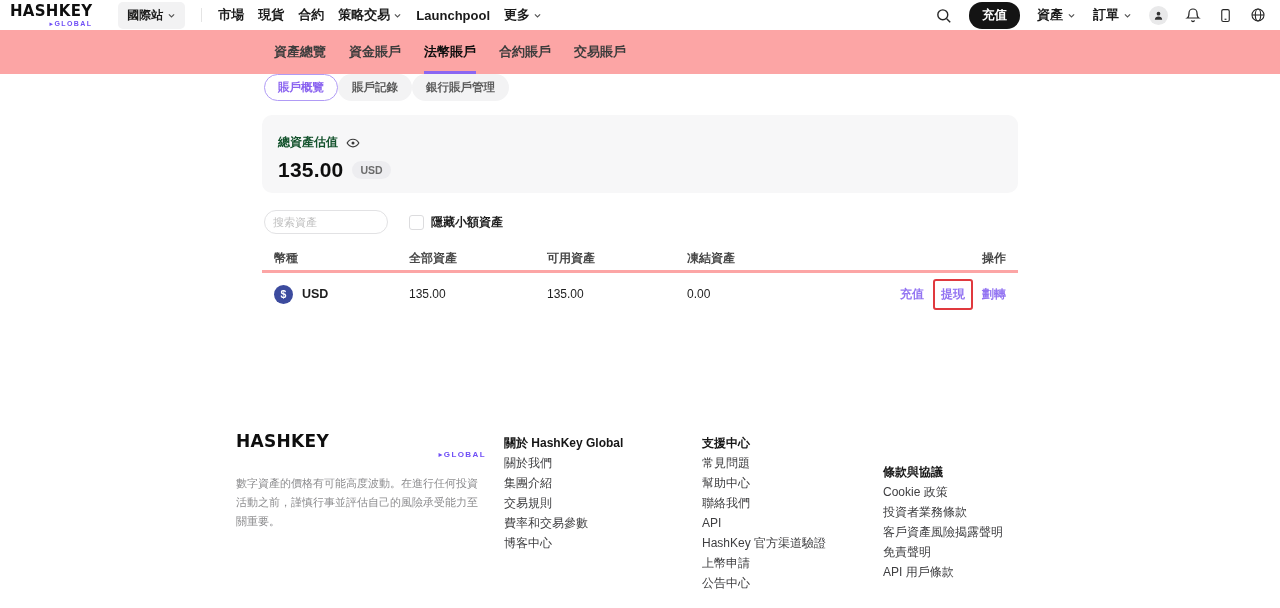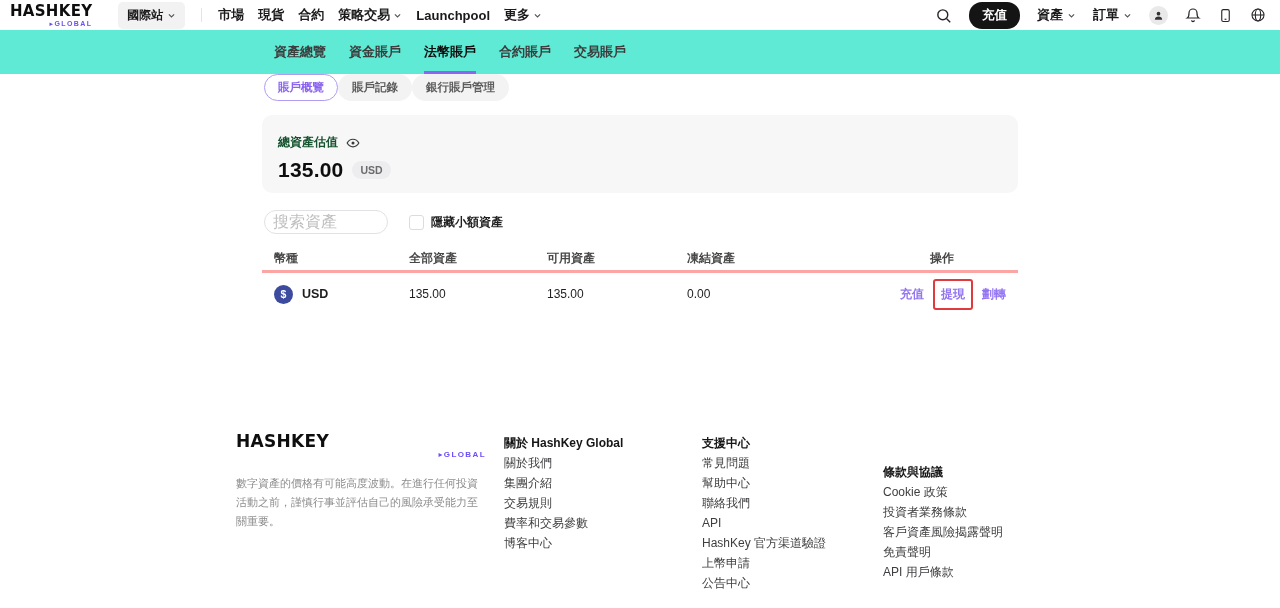--- a/index.html
+++ b/index.html
@@ -20,51 +20,51 @@
   .nav-links { display:flex; align-items:center; gap:14px; }
   .nav-link { display:flex; align-items:center; gap:3px; font-size:13px; font-weight:700; cursor:pointer; white-space:nowrap; }
   .nav-right { display:flex; align-items:center; gap:17px; }
   .chev { color:#555; }
   .deposit-btn { background:#141414; color:#fff; border:none; border-radius:13px; padding:5px 13px; font-size:12.5px; font-weight:700; font-family:inherit; cursor:pointer; }
   .menu-item { display:flex; align-items:center; gap:4px; font-size:13px; font-weight:700; cursor:pointer; }
   .avatar { width:19px; height:19px; border-radius:50%; background:#e9e9ea; display:flex; align-items:center; justify-content:center; cursor:pointer; }
   .tool-icon { cursor:pointer; color:#262626; }
 
   
-  .tab-band { height:44px; background:#5eead4; }
+  .tab-band { height:44px; background:#fca5a5; }
   .tab-band-inner { width:756px; margin:0 auto; height:100%; display:flex; align-items:stretch; gap:23px; padding-left:12px; }
   .acct-tab { display:flex; align-items:center; font-size:13px; font-weight:600; color:#3d3d3d; cursor:pointer; border-bottom:3px solid transparent; padding-top:3px; }
   .acct-tab.active { color:#0f0f0f; font-weight:800; border-bottom-color:#8b66f2; }
 
   
   .main { width:756px; margin:0 auto; }
   .subtabs { display:flex; margin-top:0; padding-left:2px; }
   .pill { border-radius:999px; padding:5px 13px; font-size:11.5px; font-weight:700; background:#f3f3f4; color:#5c5c5c; border:1px solid transparent; cursor:pointer; }
   .pill.active { background:#fff; border-color:#b09bf5; color:#8a63f0; }
 
   .balance-card { margin-top:14px; background:#f7f7f8; border-radius:10px; padding:19px 16px; height:78px; }
   .balance-label-row { display:flex; align-items:center; gap:8px; }
   .balance-label { font-size:12px; font-weight:700; color:#14532d; }
   .eye { color:#3a3a3a; cursor:pointer; }
   .balance-value-row { display:flex; align-items:center; gap:9px; margin-top:7px; }
   .balance-value { font-size:21px; font-weight:800; letter-spacing:.2px; color:#0d0d0d; }
   .ccy-pill { background:#ededf0; border-radius:999px; padding:3px 8px; font-size:10.5px; font-weight:700; color:#6b6b6b; }
 
   .controls { margin-top:17px; display:flex; align-items:center; gap:21px; padding-left:2px; }
-  .search-box { width:124px; height:24px; border:1px solid #e2e2e4; border-radius:12px; padding:0 8px; font-size:16px; font-family:inherit; color:#333; outline:none; }
+  .search-box { width:124px; height:24px; border:1px solid #e2e2e4; border-radius:12px; padding:0 8px; font-size:11px; font-family:inherit; color:#333; outline:none; }
   .search-box::placeholder { color:#bfbfbf; }
   .hide-small { display:flex; align-items:center; gap:7px; cursor:pointer; }
   .checkbox { width:15px; height:15px; border:1px solid #dcdcde; border-radius:3px; background:#fff; }
   .hide-small-label { font-size:12px; font-weight:700; color:#1f1f1f; }
 
   .table { margin-top:12px; }
   .trow { display:grid; grid-template-columns:135px 138px 140px 1fr 128px; align-items:center; padding:0 12px; }
   .thead { height:27px; border-bottom:3px solid #fca5a5; }
   .th { font-size:12px; font-weight:600; color:#474747; }
-  .th.right, .td.right { text-align:center; }
+  .th.right, .td.right { text-align:right; }
   .tbody-row { height:42px; }
   .td { font-size:12px; color:#1e1e1e; }
   .coin-cell { display:flex; align-items:center; gap:9px; }
   .coin-badge { width:19px; height:19px; border-radius:50%; background:#3c4b9e; color:#fff; font-size:10.5px; font-weight:700; display:flex; align-items:center; justify-content:center; }
   .coin-name { font-size:12.5px; font-weight:800; }
   .actions-cell { display:flex; justify-content:flex-end; align-items:center; gap:11px; }
   .action-link { color:#9374f2; font-size:12px; font-weight:600; cursor:pointer; white-space:nowrap; }
   .annotation-box { border:2px solid #e0393e; border-radius:3px; padding:5px 6px; margin:-7px -2px; display:inline-flex; }
 
   

